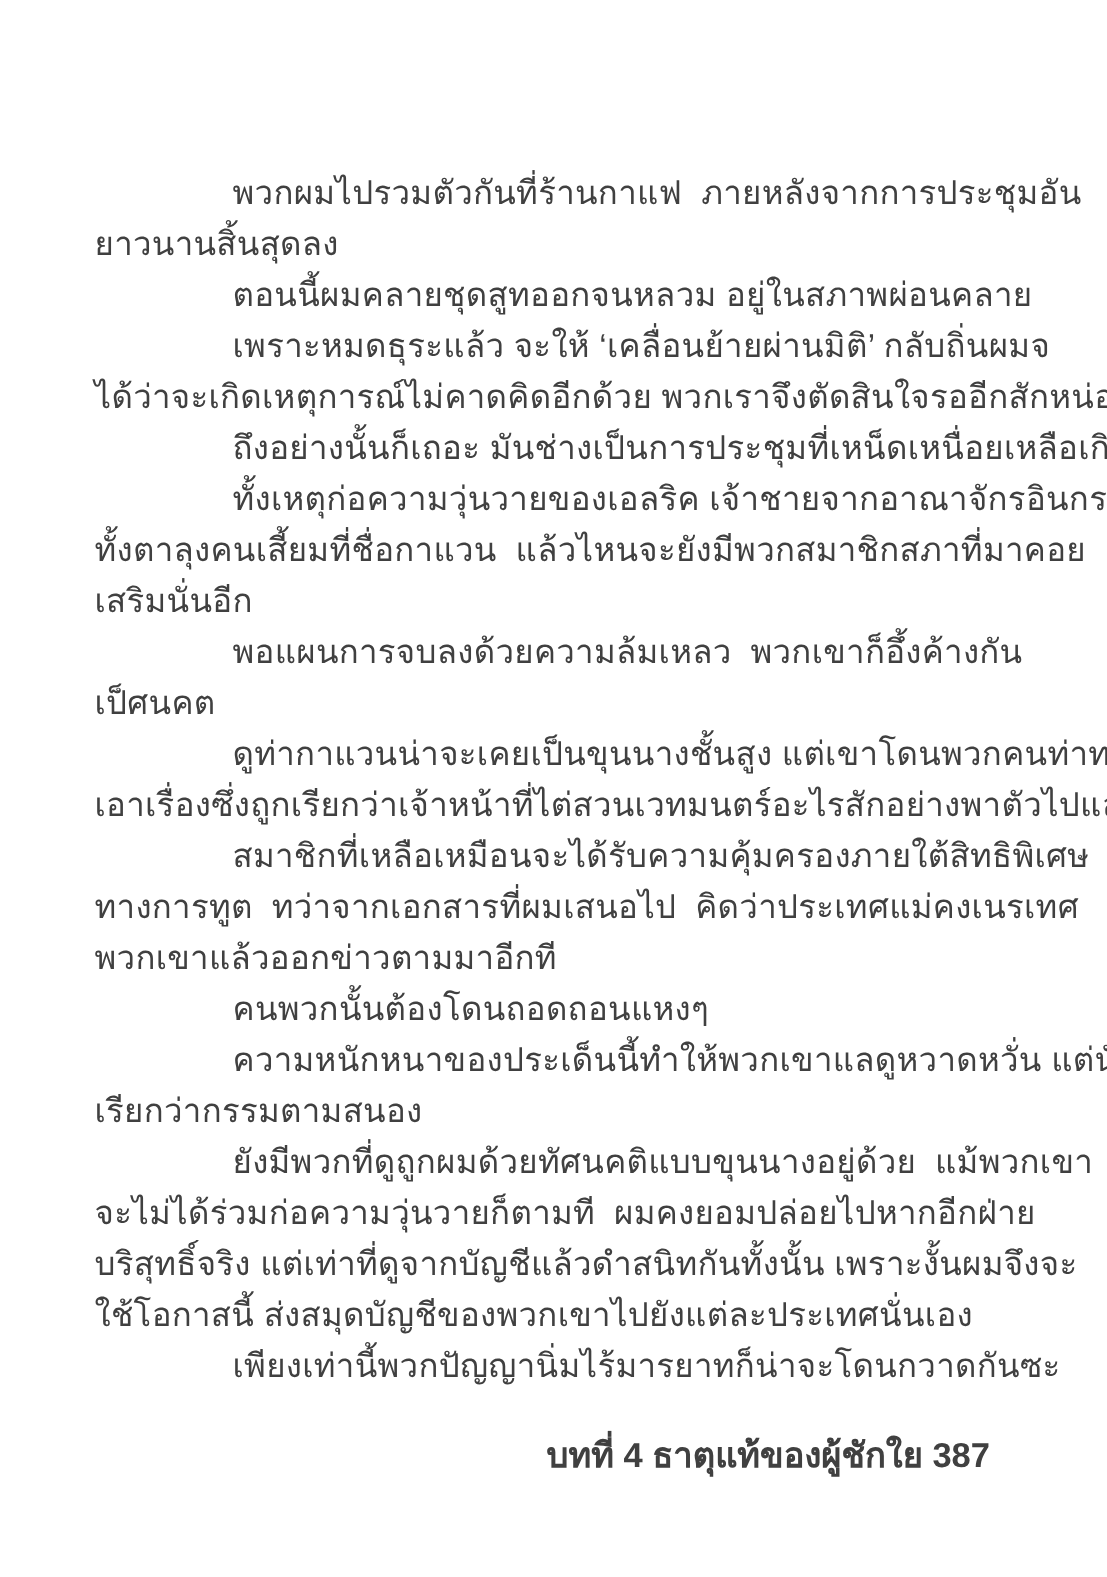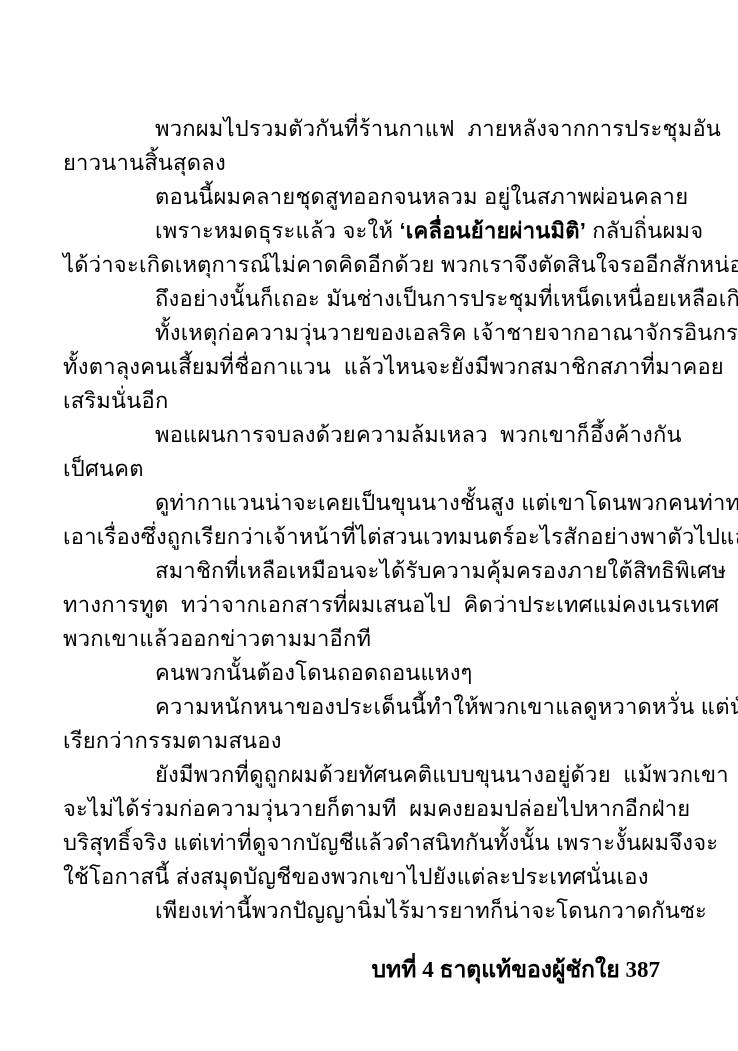--- a/index.html
+++ b/index.html
@@ -7,50 +7,49 @@
     padding: 0;
     background: #ffffff;
   }
   .page {
     position: relative;
     width: 738px;
     height: 1051px;
     background: #ffffff;
     overflow: hidden;
     font-family: "Liberation Sans", "DejaVu Sans", sans-serif;
-    color: #000000;
+    color: #404040;
   }
   .text-block {
     position: absolute;
     left: 63px;
     top: 112px;
     width: 615px;
   }
   .line {
     font-size: 22px;
     line-height: 34px;
     height: 34px;
     white-space: pre;
     letter-spacing: 0.2px;
   }
   .line.indent {
     padding-left: 92px;
   }
   .bold {
-    font-weight: 700;
+    font-weight: 400;
   }
   .page-footer {
     position: absolute;
     top: 953px;
     right: 78px;
     font-size: 23px;
     line-height: 34px;
     font-weight: 700;
     white-space: pre;
-    font-family: Liberation Serif, serif;
   }
 </style>
 </head>
 <body>
 
 <div class="page">
 
   <div class="text-block">
     <div class="line indent">พวกผมไปรวมตัวกันที่ร้านกาแฟ  ภายหลังจากการประชุมอัน</div>
     <div class="line">ยาวนานสิ้นสุดลง</div>

